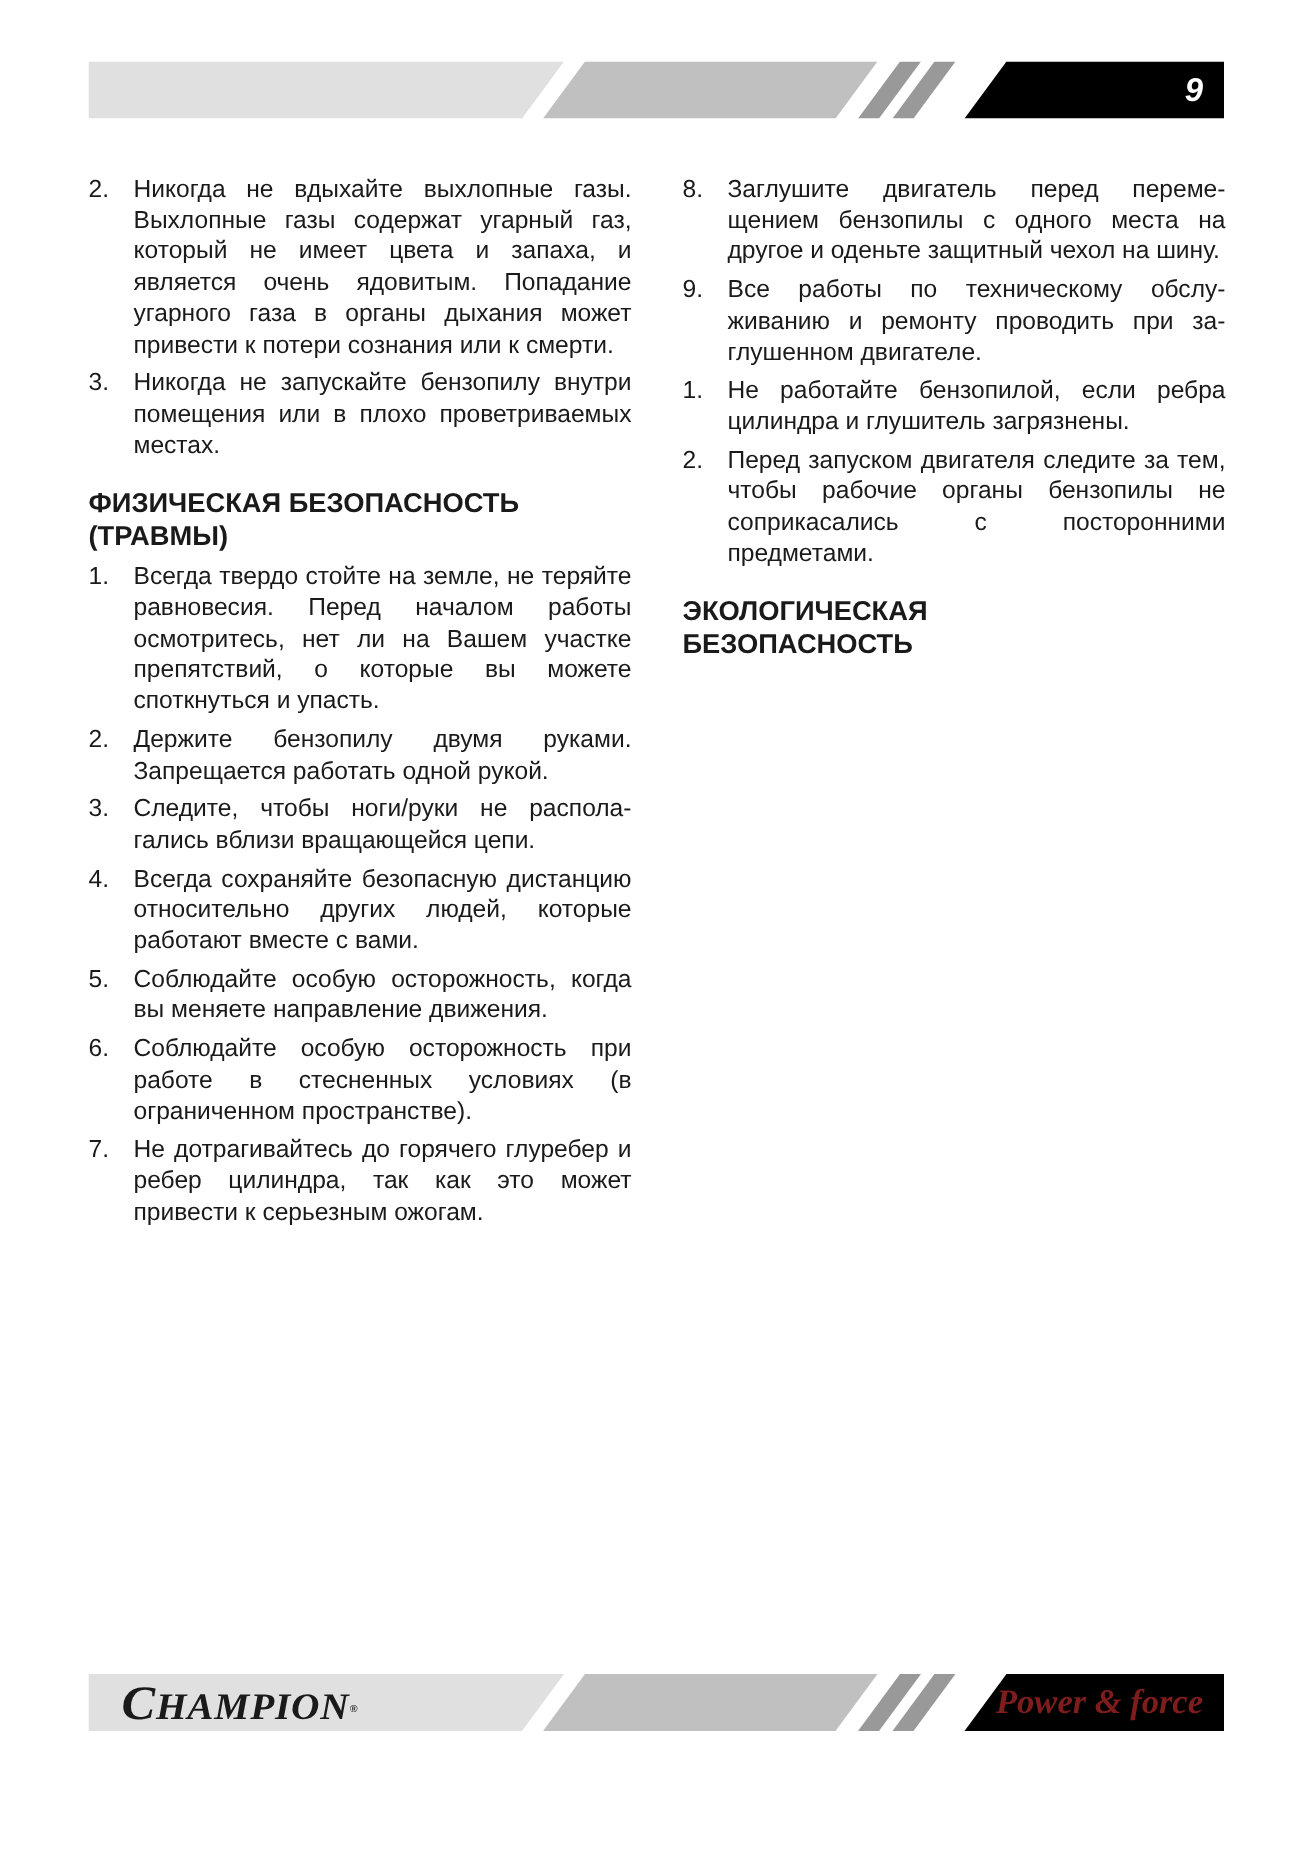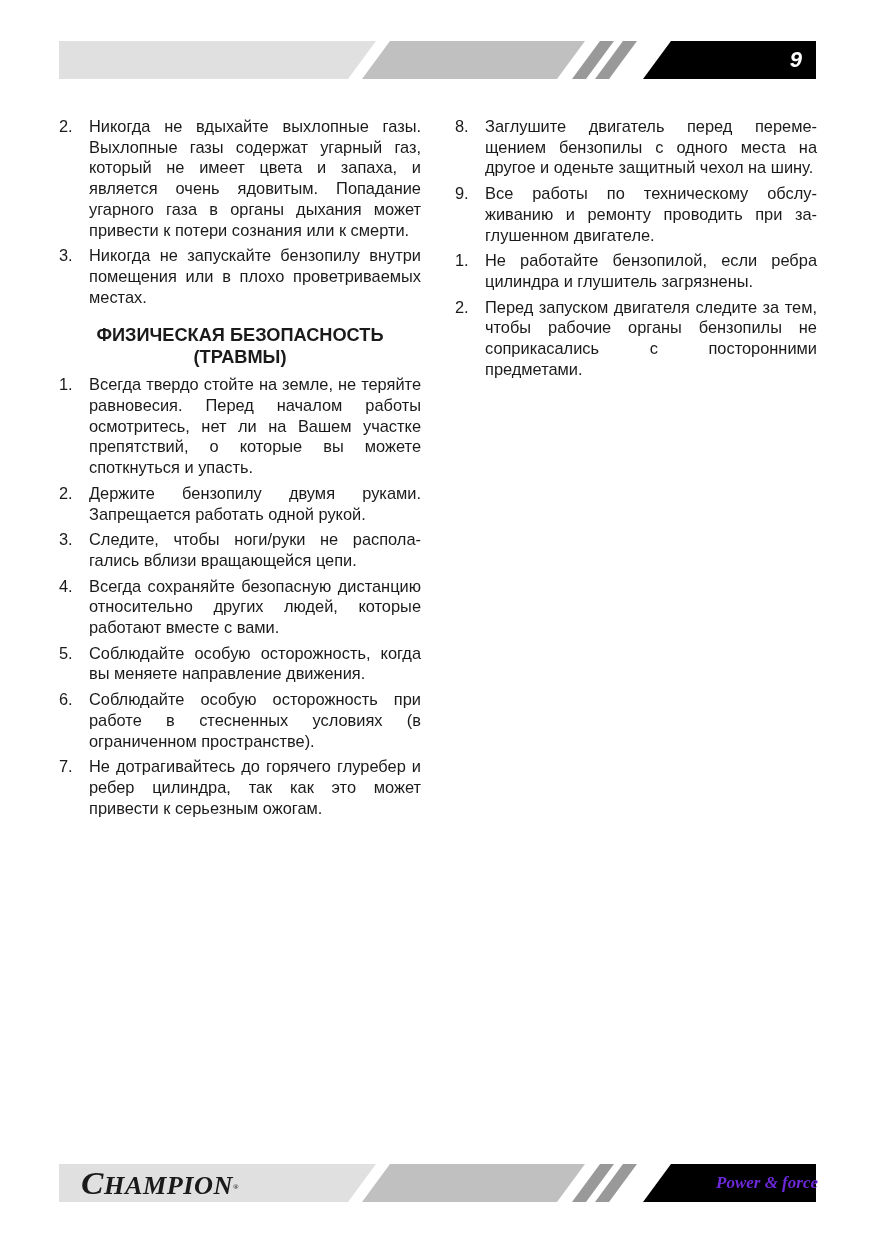--- a/index.html
+++ b/index.html
@@ -1,39 +1,39 @@
 <!DOCTYPE html>
 <html><head>
 <meta charset="utf-8">
 <style>
   html, body { margin: 0; padding: 0; background: #ffffff; }
   body { width: 875px; height: 1241px; position: relative; overflow: hidden;
          font-family: "Liberation Sans", sans-serif; color: #1a1a1a; }
   .band { position: absolute; left: 59px; width: 757px; height: 38px; }
   .band svg { position: absolute; left: 0; top: 0; width: 757px; height: 38px; }
   .header-band { top: 41px; }
-  .footer-band { top: 1164px; padding-left: 16px; }
+  .footer-band { top: 1116px; }
   .page-number { position: absolute; right: 14px; top: 5px; color: #fff;
                  font-weight: bold; font-style: italic; font-size: 22px; line-height: 28px; }
   .brand-logo { position: absolute; left: 22px; top: 4px; font-family: "Liberation Serif", serif;
                 font-weight: bold; font-style: italic; font-size: 25px; line-height: 30px;
                 letter-spacing: 0.5px; color: #1a1a1a; transform: scaleX(1.05); transform-origin: left; }
   .brand-logo .big { font-size: 32px; }
   .brand-logo sup { font-size: 7px; font-style: normal; vertical-align: top; position: relative; top: 4px; }
-  .slogan { position: absolute; right: 14px; top: 8px; color: #6d28d9;
+  .slogan { position: absolute; right: 14px; top: 8px; color: #7f1d1d;
             font-family: "Liberation Serif", serif; font-style: italic; font-weight: bold;
-            font-size: 17px; line-height: 22px; }
+            font-size: 23px; line-height: 22px; }
 
   .col { position: absolute; top: 116px; width: 362px; font-size: 16.4px; line-height: 20.7px; }
   .col-left { left: 59px; }
   .col-right { left: 455px; }
   .item { display: flex; margin-bottom: 5px; }
   .item .num { width: 30px; flex: none; }
   .item .txt { flex: 1; text-align: justify; hyphens: manual; }
-  .section-title { font-weight: bold; font-size: 18.2px; line-height: 21.5px; margin: 18px 0 6px 0; color: #1a1a1a; text-align: center; }
+  .section-title { font-weight: bold; font-size: 18.2px; line-height: 21.5px; margin: 18px 0 6px 0; color: #1a1a1a; }
   .para { text-align: justify; }
 </style>
 </head>
 <body>
 
 <div class="band header-band">
   <svg viewBox="0 0 757 38" preserveAspectRatio="none">
     <polygon points="0,0 317,0 289,38 0,38" fill="#e0e0e0"></polygon>
     <polygon points="331,0 526,0 498,38 303,38" fill="#c0c0c0"></polygon>
     <polygon points="541,0 555,0 527,38 513,38" fill="#999999"></polygon>
@@ -96,20 +96,21 @@
 
   <div class="item">
     <span class="num">1.</span>
     <span class="txt">Не работайте бензопилой, если ре­бра цилиндра и глушитель загрязне­ны.</span>
   </div>
   <div class="item">
     <span class="num">2.</span>
     <span class="txt">Перед запуском двигателя следите за тем, чтобы рабочие органы бензопи­лы не соприкасались с посторонними предметами.</span>
   </div>
 
+  <div class="section-title" style="width:200px">ЭКОЛОГИЧЕСКАЯ БЕЗОПАСНОСТЬ</div>
 </div>
 
 <div class="band footer-band">
   <svg viewBox="0 0 757 38" preserveAspectRatio="none">
     <polygon points="0,0 317,0 289,38 0,38" fill="#e0e0e0"></polygon>
     <polygon points="331,0 526,0 498,38 303,38" fill="#c0c0c0"></polygon>
     <polygon points="541,0 555,0 527,38 513,38" fill="#999999"></polygon>
     <polygon points="564,0 578,0 550,38 536,38" fill="#999999"></polygon>
     <polygon points="612,0 757,0 757,38 584,38" fill="#000000"></polygon>
   </svg>

